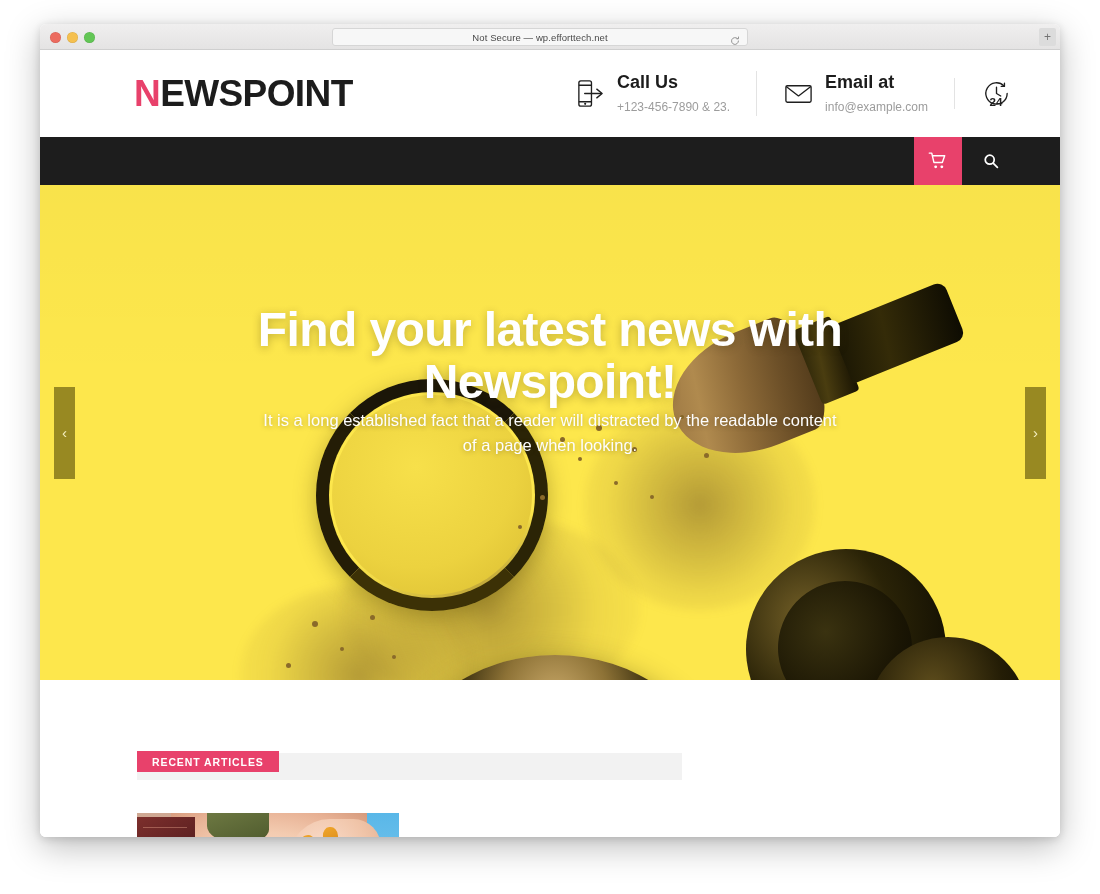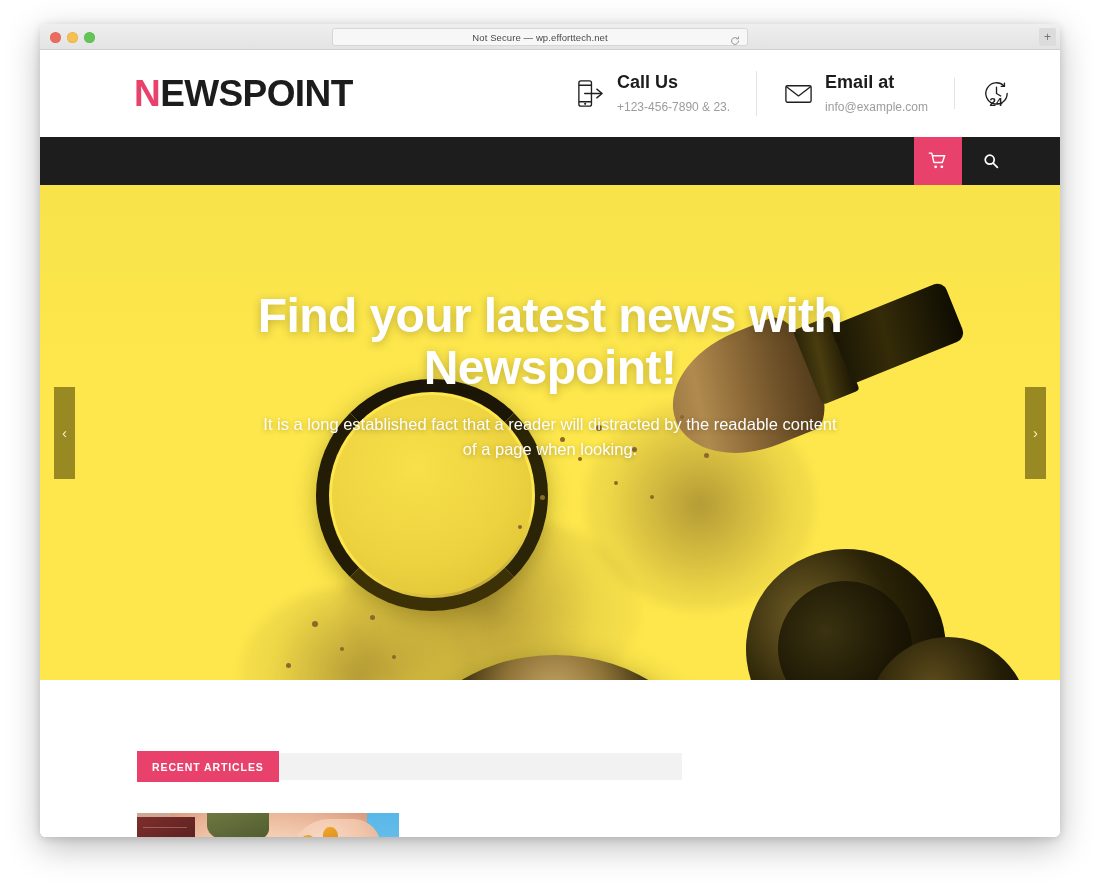--- a/index.html
+++ b/index.html
@@ -322,35 +322,34 @@
   .hero-overlay-shade {
     position: absolute;
     inset: 0;
     background: linear-gradient(180deg, rgba(0,0,0,0.02) 0%, rgba(0,0,0,0.00) 40%);
     pointer-events: none;
   }
 
   .hero-content {
     position: absolute;
     left: 0; right: 0;
-    top: 105px;
+    top: 119px;
     text-align: center;
     padding: 0 120px;
     z-index: 5;
   }
   .hero-title {
     font-size: 48px;
     font-weight: 700;
     line-height: 1.08;
     color: #ffffff;
     letter-spacing: -0.6px;
     text-shadow: 0 2px 8px rgba(60,45,0,0.30);
   }
   .hero-sub {
-    margin-top: 18px;
     font-size: 16.5px;
     line-height: 1.55;
     color: #fdfdfd;
     max-width: 580px;
     margin-left: auto;
     margin-right: auto;
     text-shadow: 0 1px 5px rgba(60,45,0,0.35);
   }
   .hero-cta {
     display: inline-block;
@@ -391,21 +390,21 @@
   }
   .section-headbar {
     position: relative;
     height: 27px;
     background: #f2f2f2;
     width: 545px;
   }
   .section-tab {
     position: absolute;
     left: 0; top: -2px;
-    height: 31px;
+    height: 21px;
     background: #e8416b;
     color: #ffffff;
     font-size: 10.5px;
     font-weight: 700;
     letter-spacing: 0.9px;
     display: flex;
     align-items: center;
     padding: 0 15px;
     white-space: nowrap;
   }

